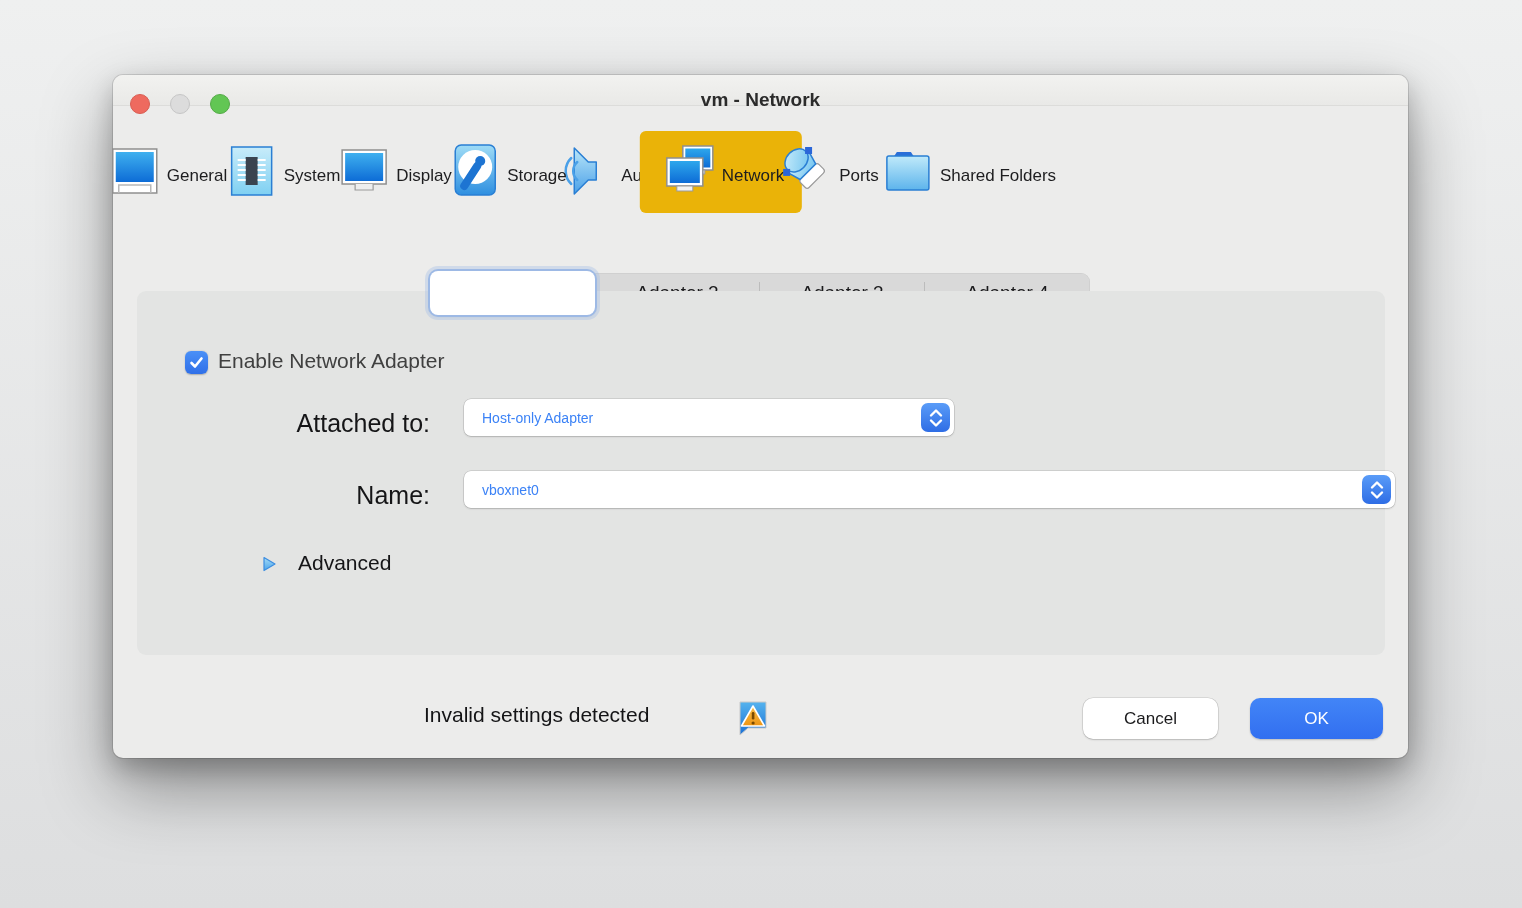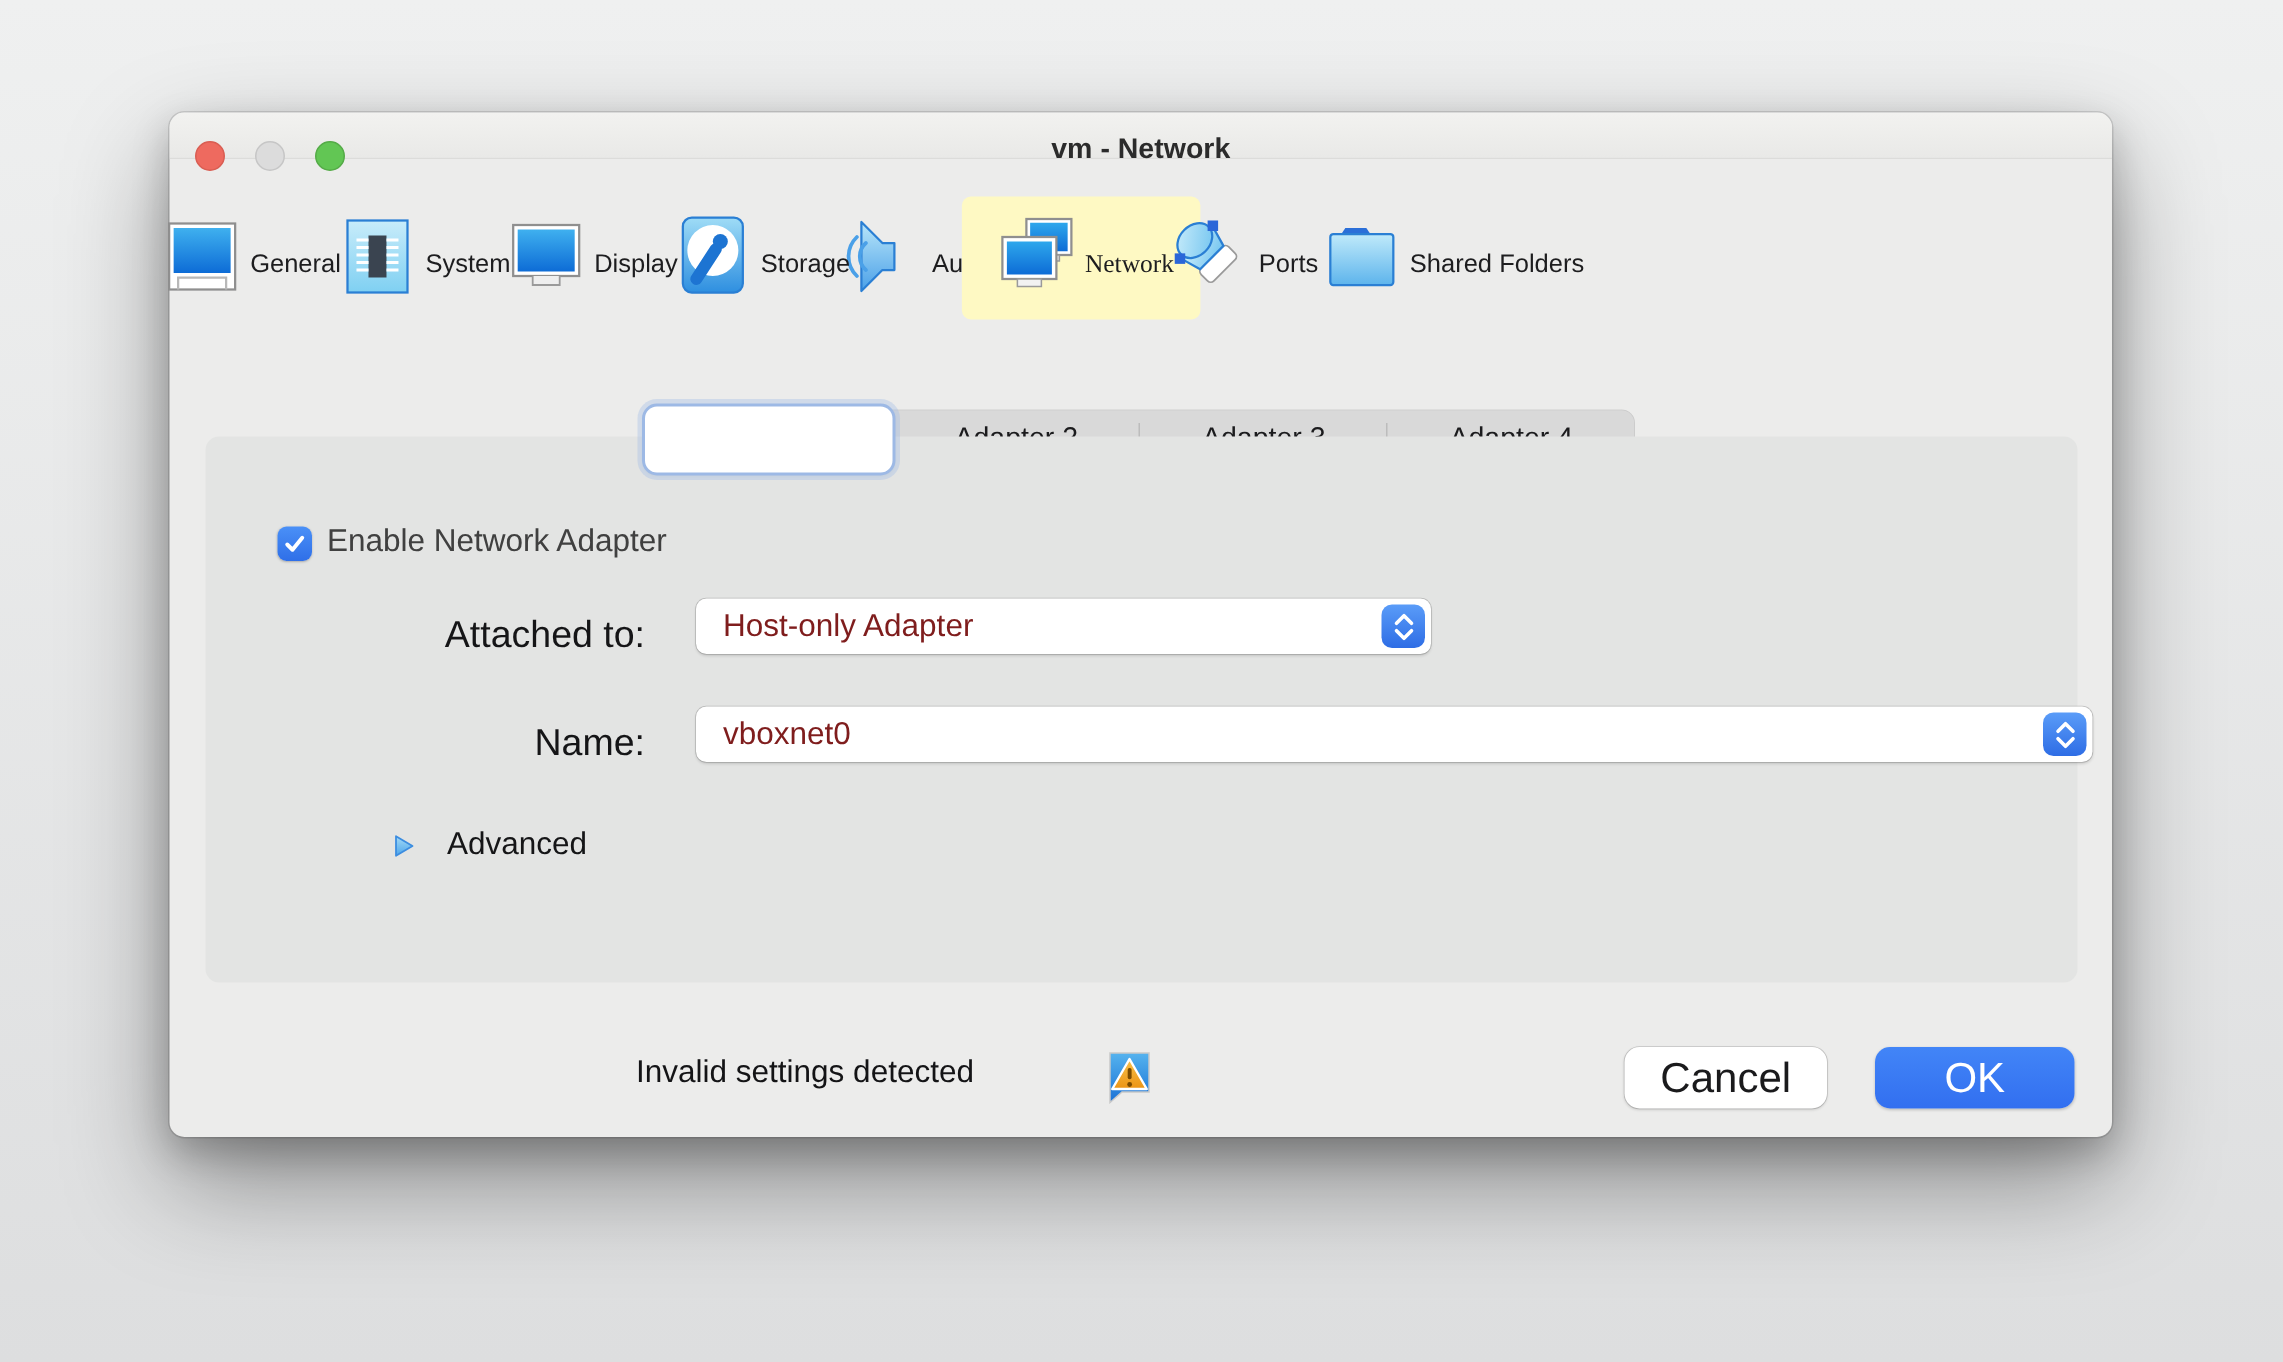--- a/index.html
+++ b/index.html
@@ -29,21 +29,21 @@
   .light.red   { left:17px;  background:#ee6a5f; border:1px solid #d95d52; }
   .light.gray  { left:57px;  background:#dcdcdc; border:1px solid #c6c6c6; }
   .light.green { left:97px;  background:#62c654; border:1px solid #54ab47; }
   
   .toolbar { position:absolute; left:0; top:49px; width:100%; height:130px; }
   .tool-item {
     position:absolute; top:7px; transform:translateX(-50%);
     display:flex; align-items:center;
     padding:8px 18px 10px; border-radius:6px; cursor:default;
   }
-  .tool-item.selected { background:#fef9c3;font-family:Liberation Serif, serif; }
+  .tool-item.selected { background:#eab308; }
   .tool-item .ticon { width:64px; height:64px; display:flex; align-items:center; justify-content:center; }
   .tool-item .tlabel { margin-top:9px; font-size:17px; color:#1d1d1f; white-space:nowrap; }
   
   .tabbar {
     position:absolute; left:317px; top:198px; width:660px; height:40px;
     background:#d9d9d9; border-radius:9px; display:flex;
     box-shadow:inset 0 0 0 0.5px rgba(0,0,0,0.08);
   }
   .seg {
     flex:1 1 0; display:flex; align-items:center; justify-content:center;
@@ -68,35 +68,35 @@
     box-shadow:0 0.5px 1.5px rgba(0,0,0,0.25);
     display:flex; align-items:center; justify-content:center;
   }
   .check-label { position:absolute; left:81px; top:58px; font-size:21px; color:#404040; }
   .form-label { position:absolute; width:250px; text-align:right; font-size:25px; color:#151517; }
   .popup {
     position:absolute; height:37px; background:#ffffff; border-radius:7px;
     box-shadow:0 0 0 0.5px rgba(0,0,0,0.18), 0 1px 2px rgba(0,0,0,0.14);
     display:flex; align-items:center;
   }
-  .popup .pvalue { padding-left:18px; font-size:21px; color:#7f1d1d; flex:1 1 auto; }
+  .popup .pvalue { padding-left:18px; font-size:14px; color:#3b82f6; flex:1 1 auto; }
   .stepper {
     position:absolute; right:4px; top:4px; width:29px; height:29px; border-radius:7px;
     background:linear-gradient(#5a9cf8,#2e6de5);
     display:flex; align-items:center; justify-content:center;
   }
   .disclosure { position:absolute; left:123px; top:264px; width:18px; height:18px; }
   .advanced-label { position:absolute; left:161px; top:260px; font-size:21px; color:#151517; }
   
   .status-text { position:absolute; left:311px; top:628px; font-size:21px; color:#141416; }
   .warn-icon { position:absolute; left:623px; top:625px; width:33px; height:36px; }
   .btn {
     position:absolute; top:623px; height:41px; border-radius:10px;
     display:flex; align-items:center; justify-content:center;
-    font-size:28px; cursor:default;
+    font-size:17px; cursor:default;
   }
   .btn.cancel {
     left:970px; width:135px; background:#ffffff; color:#1a1a1c;
     box-shadow:0 0 0 0.5px rgba(0,0,0,0.16), 0 1px 2px rgba(0,0,0,0.15);
   }
   .btn.ok {
     left:1137px; width:133px; background:linear-gradient(#4285f7,#326ff0); color:#ffffff;
     box-shadow:0 1px 2px rgba(0,0,0,0.2);
   }
 </style>

